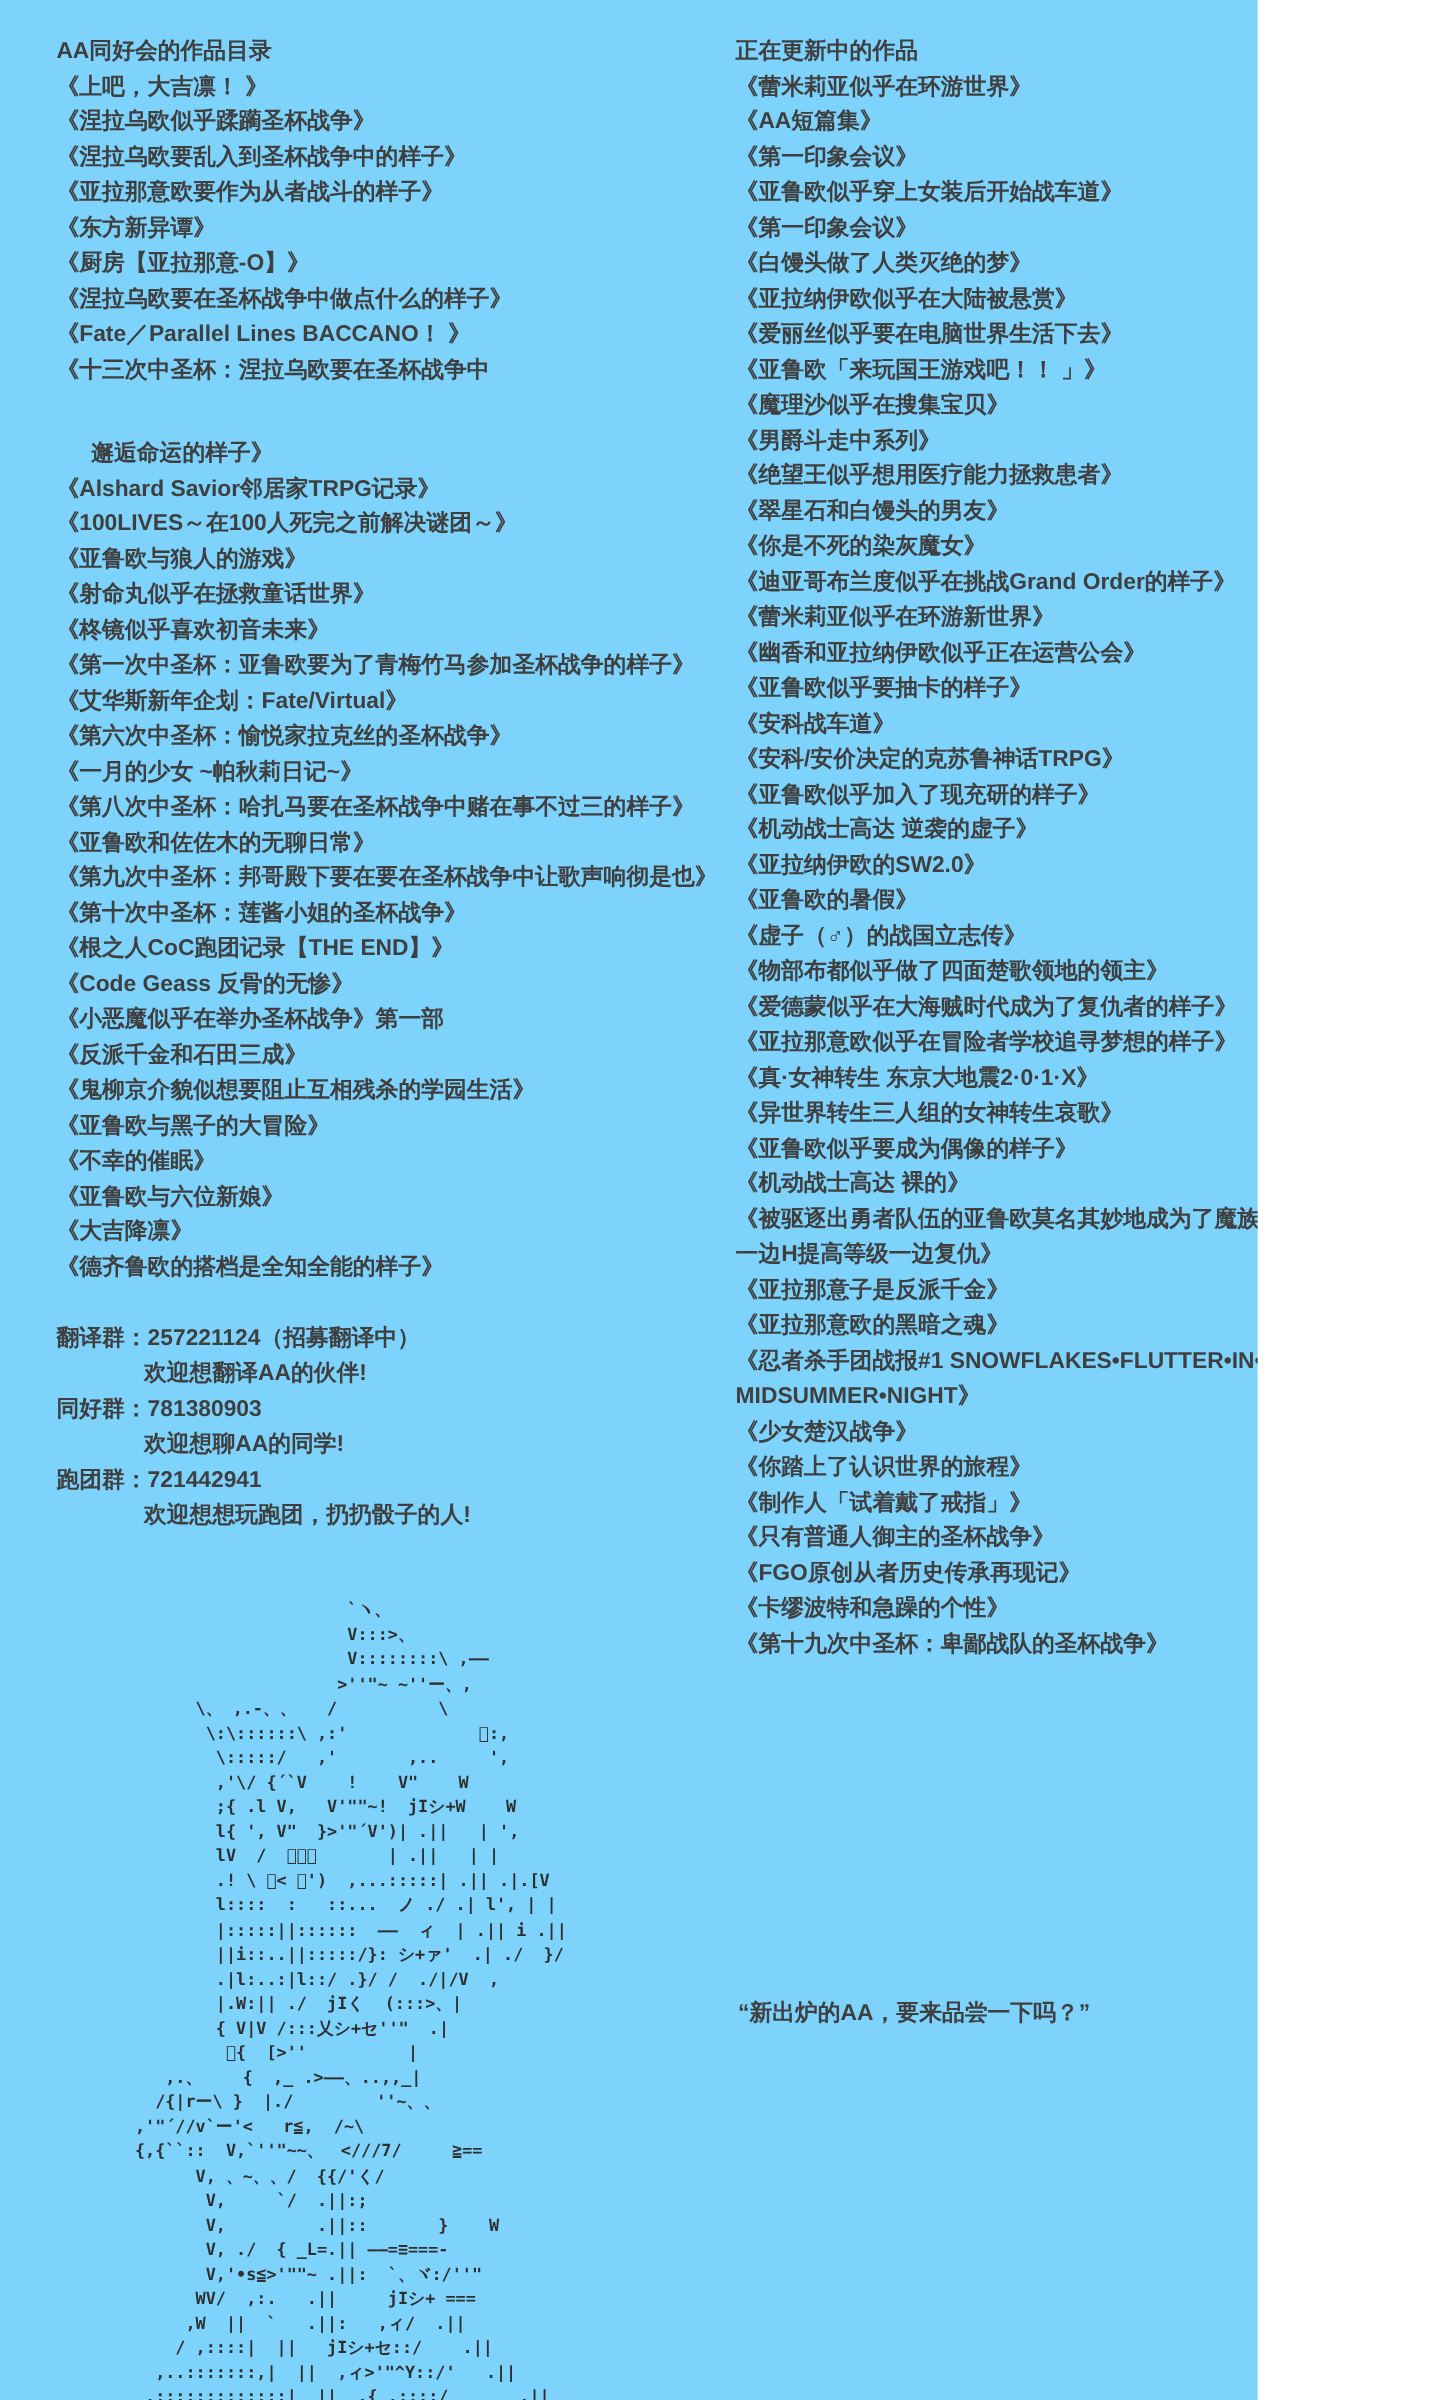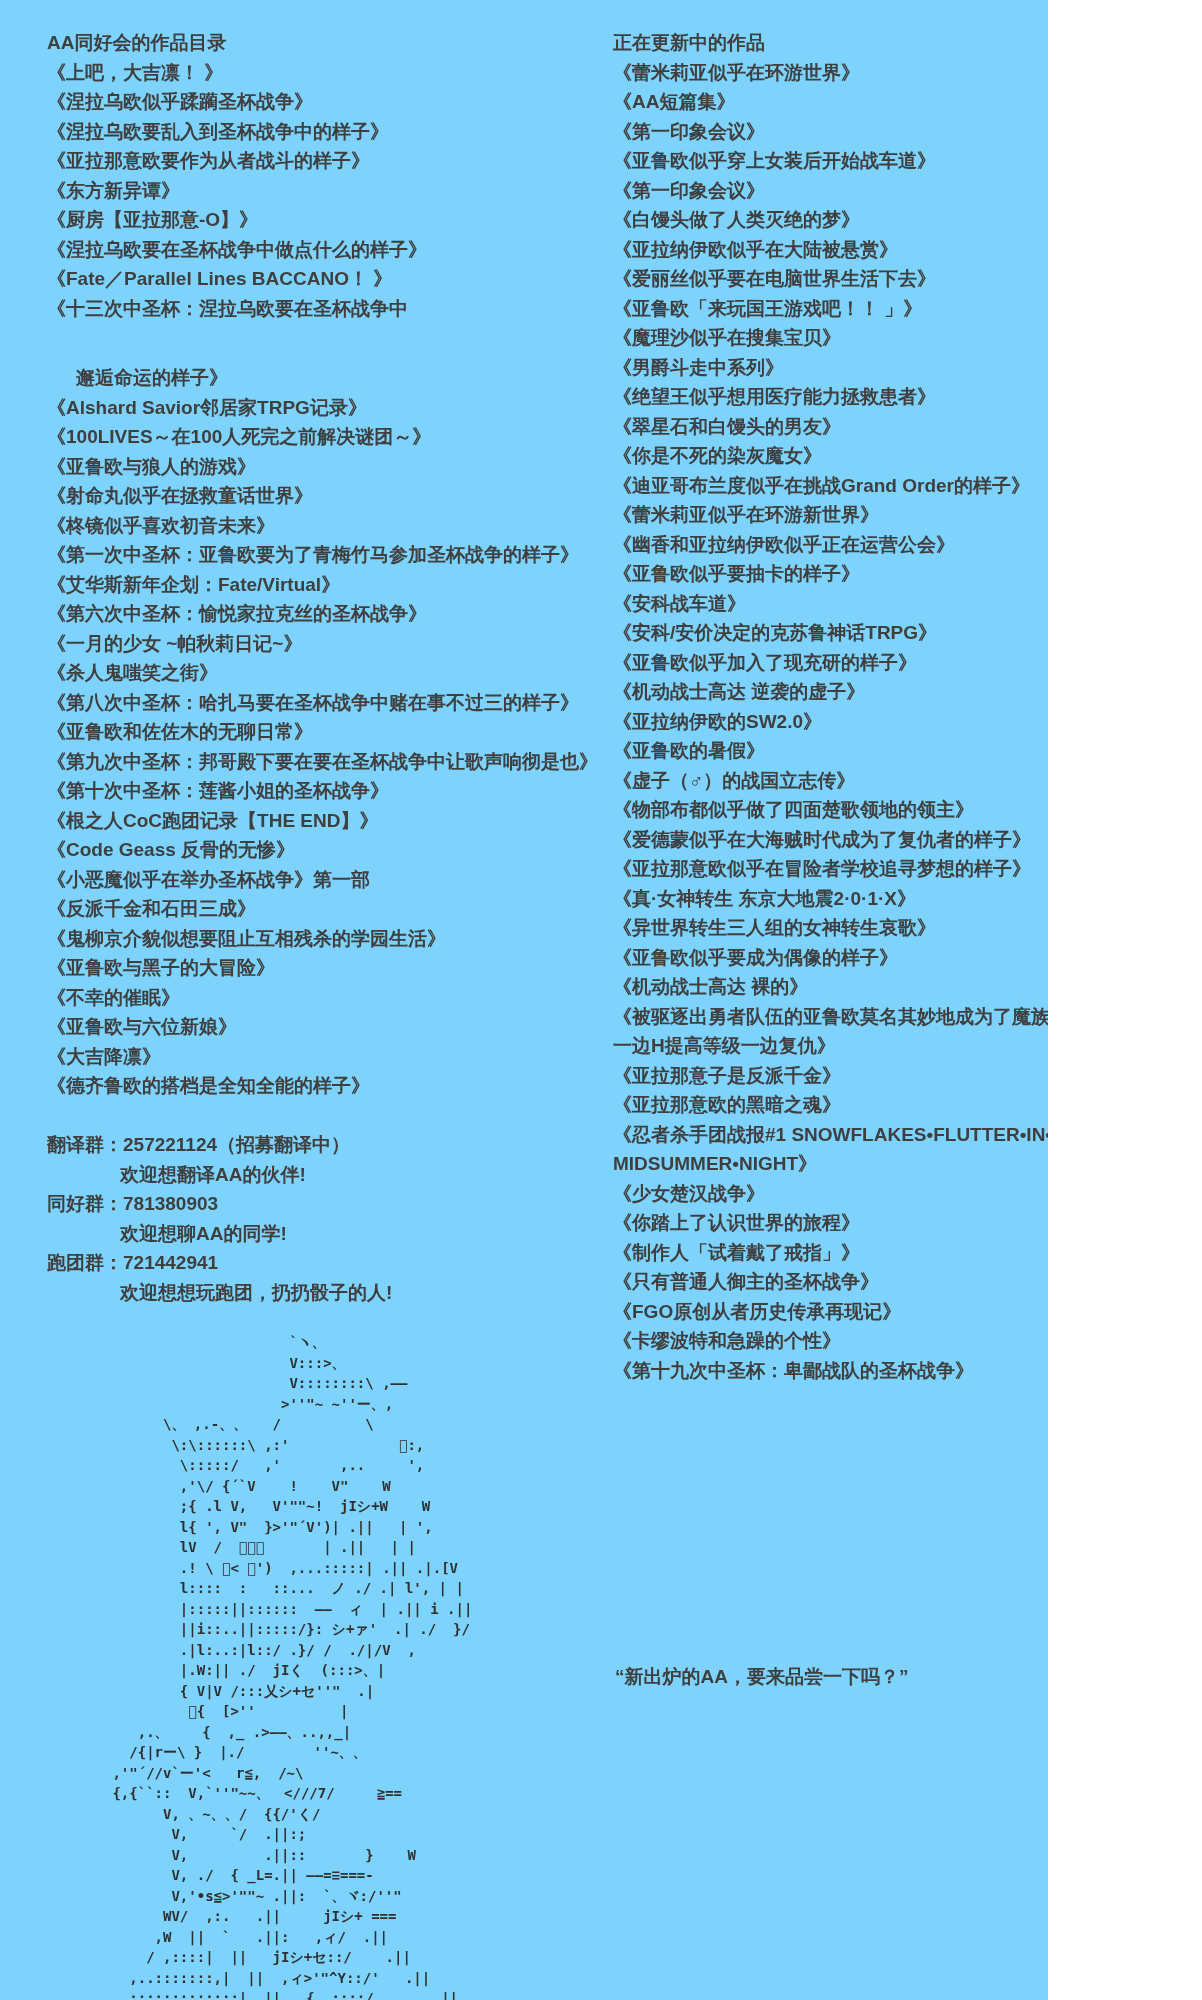--- a/index.html
+++ b/index.html
@@ -53,21 +53,20 @@
         <div class="line indent">邂逅命运的样子》</div>
         <div class="line">《Alshard Savior邻居家TRPG记录》</div>
         <div class="line">《100LIVES～在100人死完之前解决谜团～》</div>
         <div class="line">《亚鲁欧与狼人的游戏》</div>
         <div class="line">《射命丸似乎在拯救童话世界》</div>
         <div class="line">《柊镜似乎喜欢初音未来》</div>
         <div class="line">《第一次中圣杯：亚鲁欧要为了青梅竹马参加圣杯战争的样子》</div>
         <div class="line">《艾华斯新年企划：Fate/Virtual》</div>
         <div class="line">《第六次中圣杯：愉悦家拉克丝的圣杯战争》</div>
         <div class="line">《一月的少女 ~帕秋莉日记~》</div>
-        <div class="line">《杀人鬼嗤笑之街》</div>
         <div class="line">《第八次中圣杯：哈扎马要在圣杯战争中赌在事不过三的样子》</div>
         <div class="line">《亚鲁欧和佐佐木的无聊日常》</div>
         <div class="line">《第九次中圣杯：邦哥殿下要在要在圣杯战争中让歌声响彻是也》</div>
         <div class="line">《第十次中圣杯：莲酱小姐的圣杯战争》</div>
         <div class="line">《根之人CoC跑团记录【THE END】》</div>
         <div class="line">《Code Geass 反骨的无惨》</div>
         <div class="line">《小恶魔似乎在举办圣杯战争》第一部</div>
         <div class="line">《反派千金和石田三成》</div>
         <div class="line">《鬼柳京介貌似想要阻止互相残杀的学园生活》</div>
         <div class="line">《亚鲁欧与黑子的大冒险》</div>

